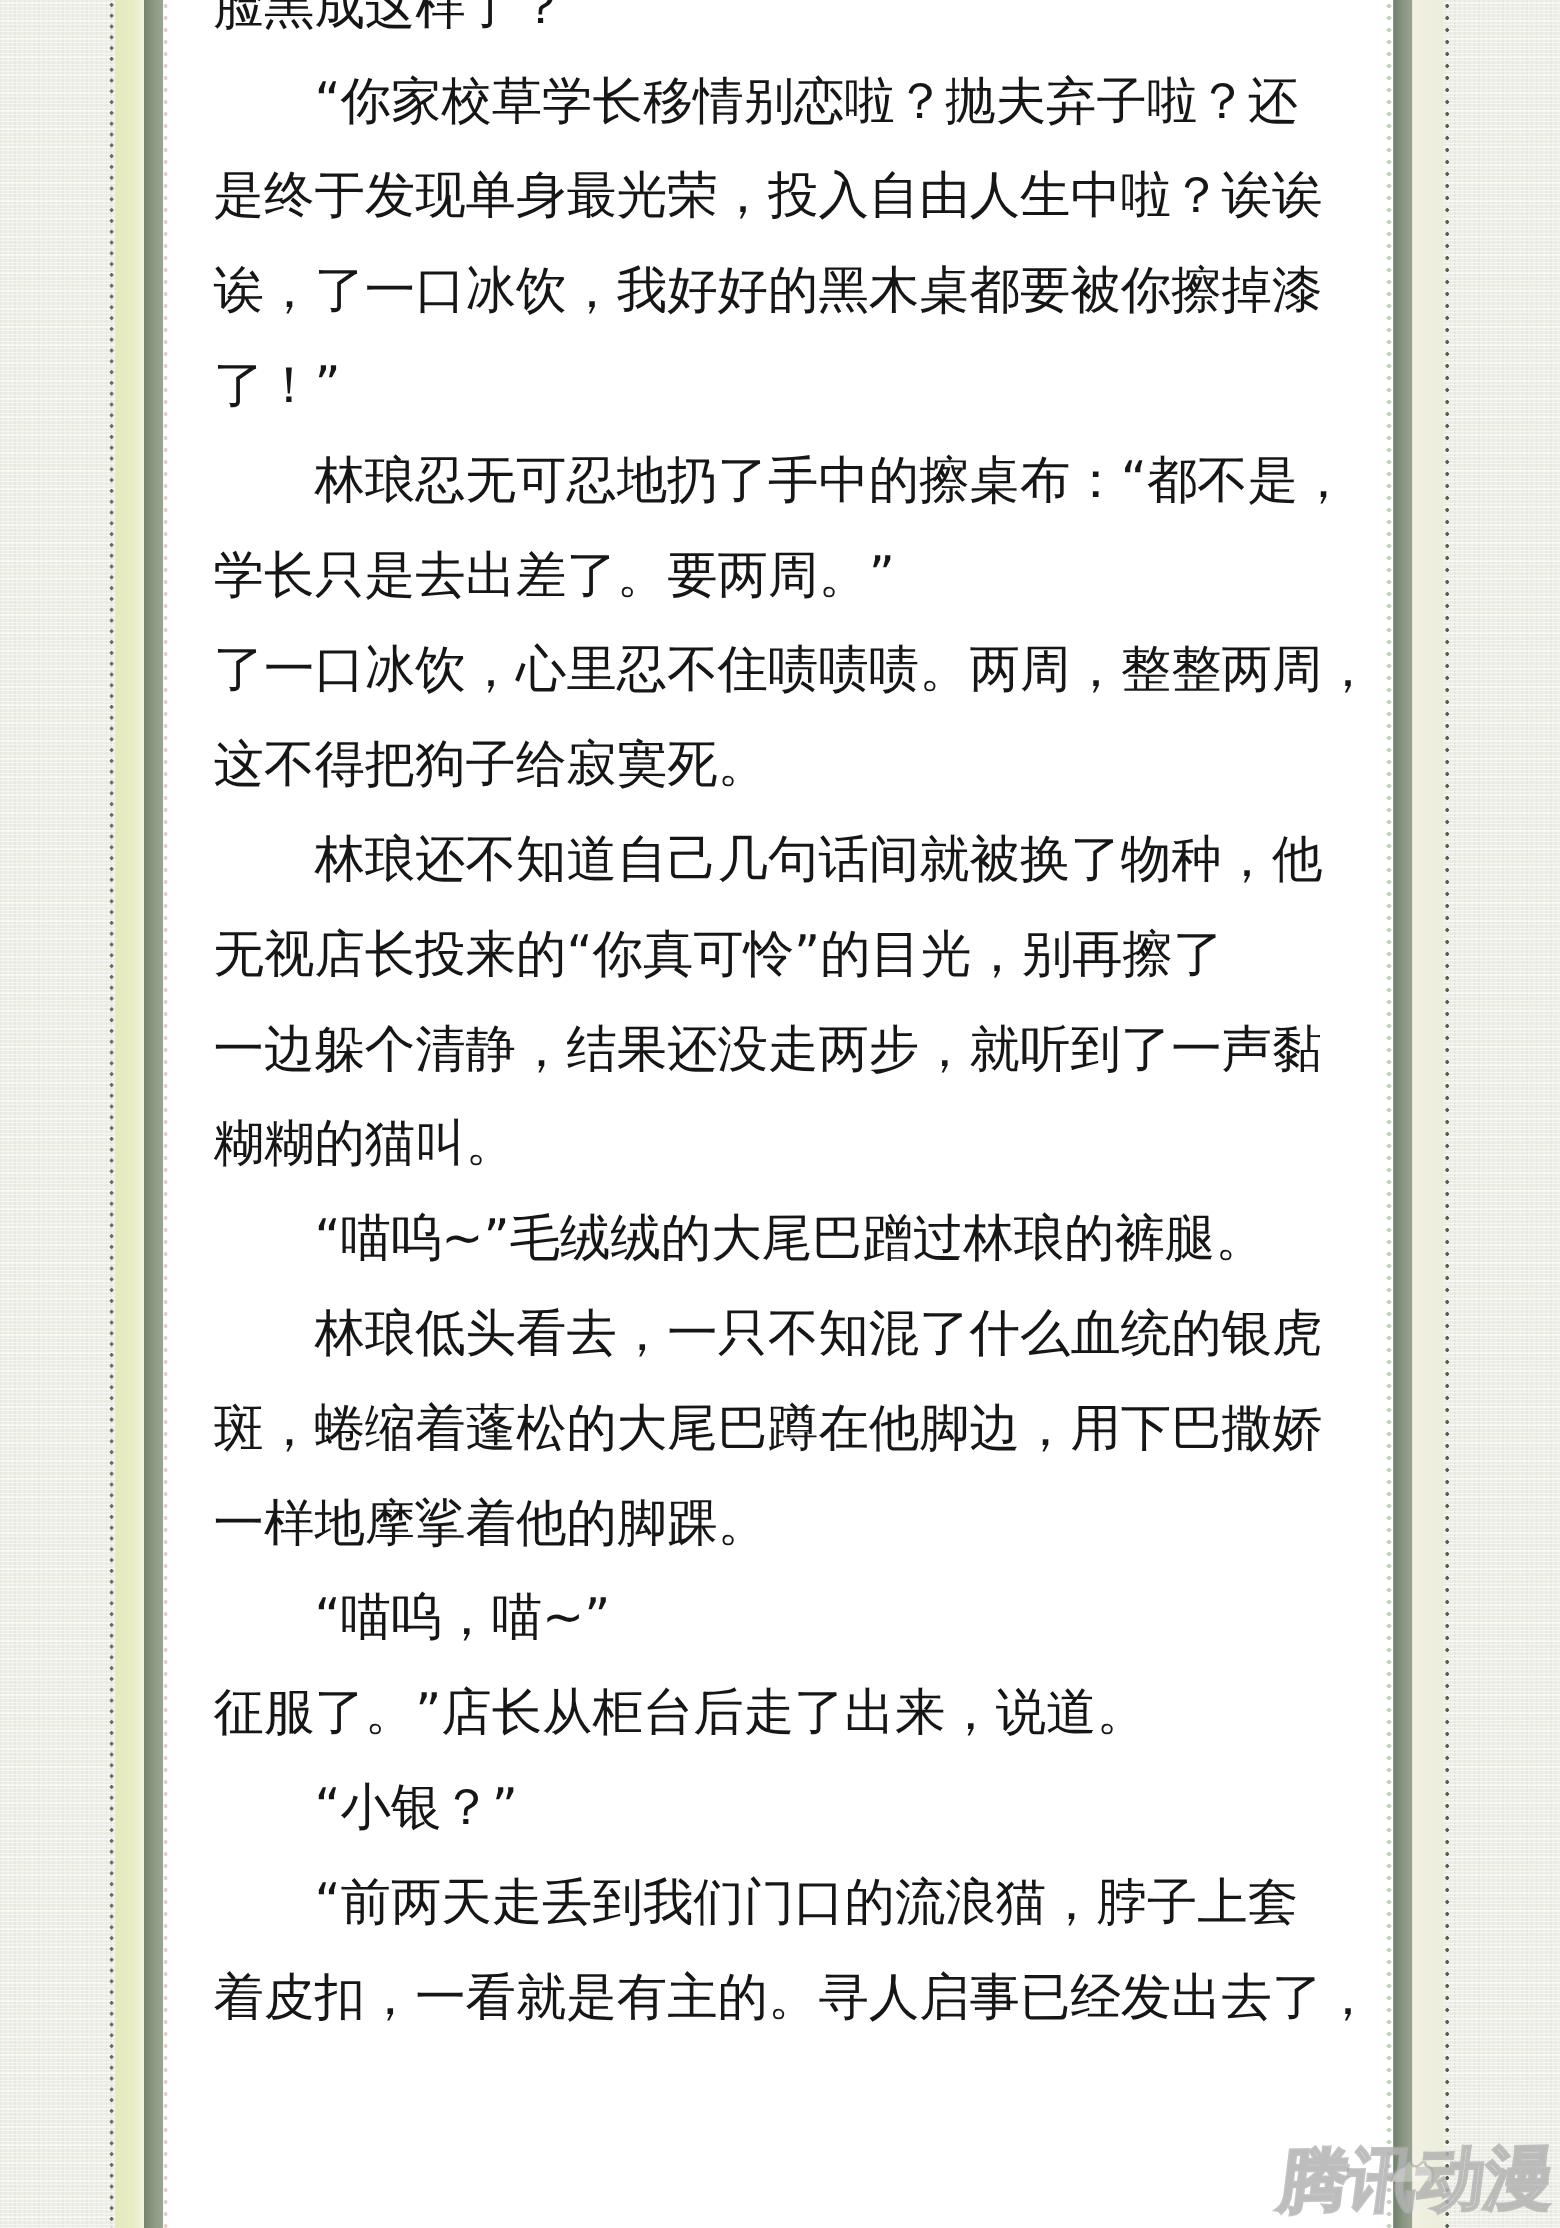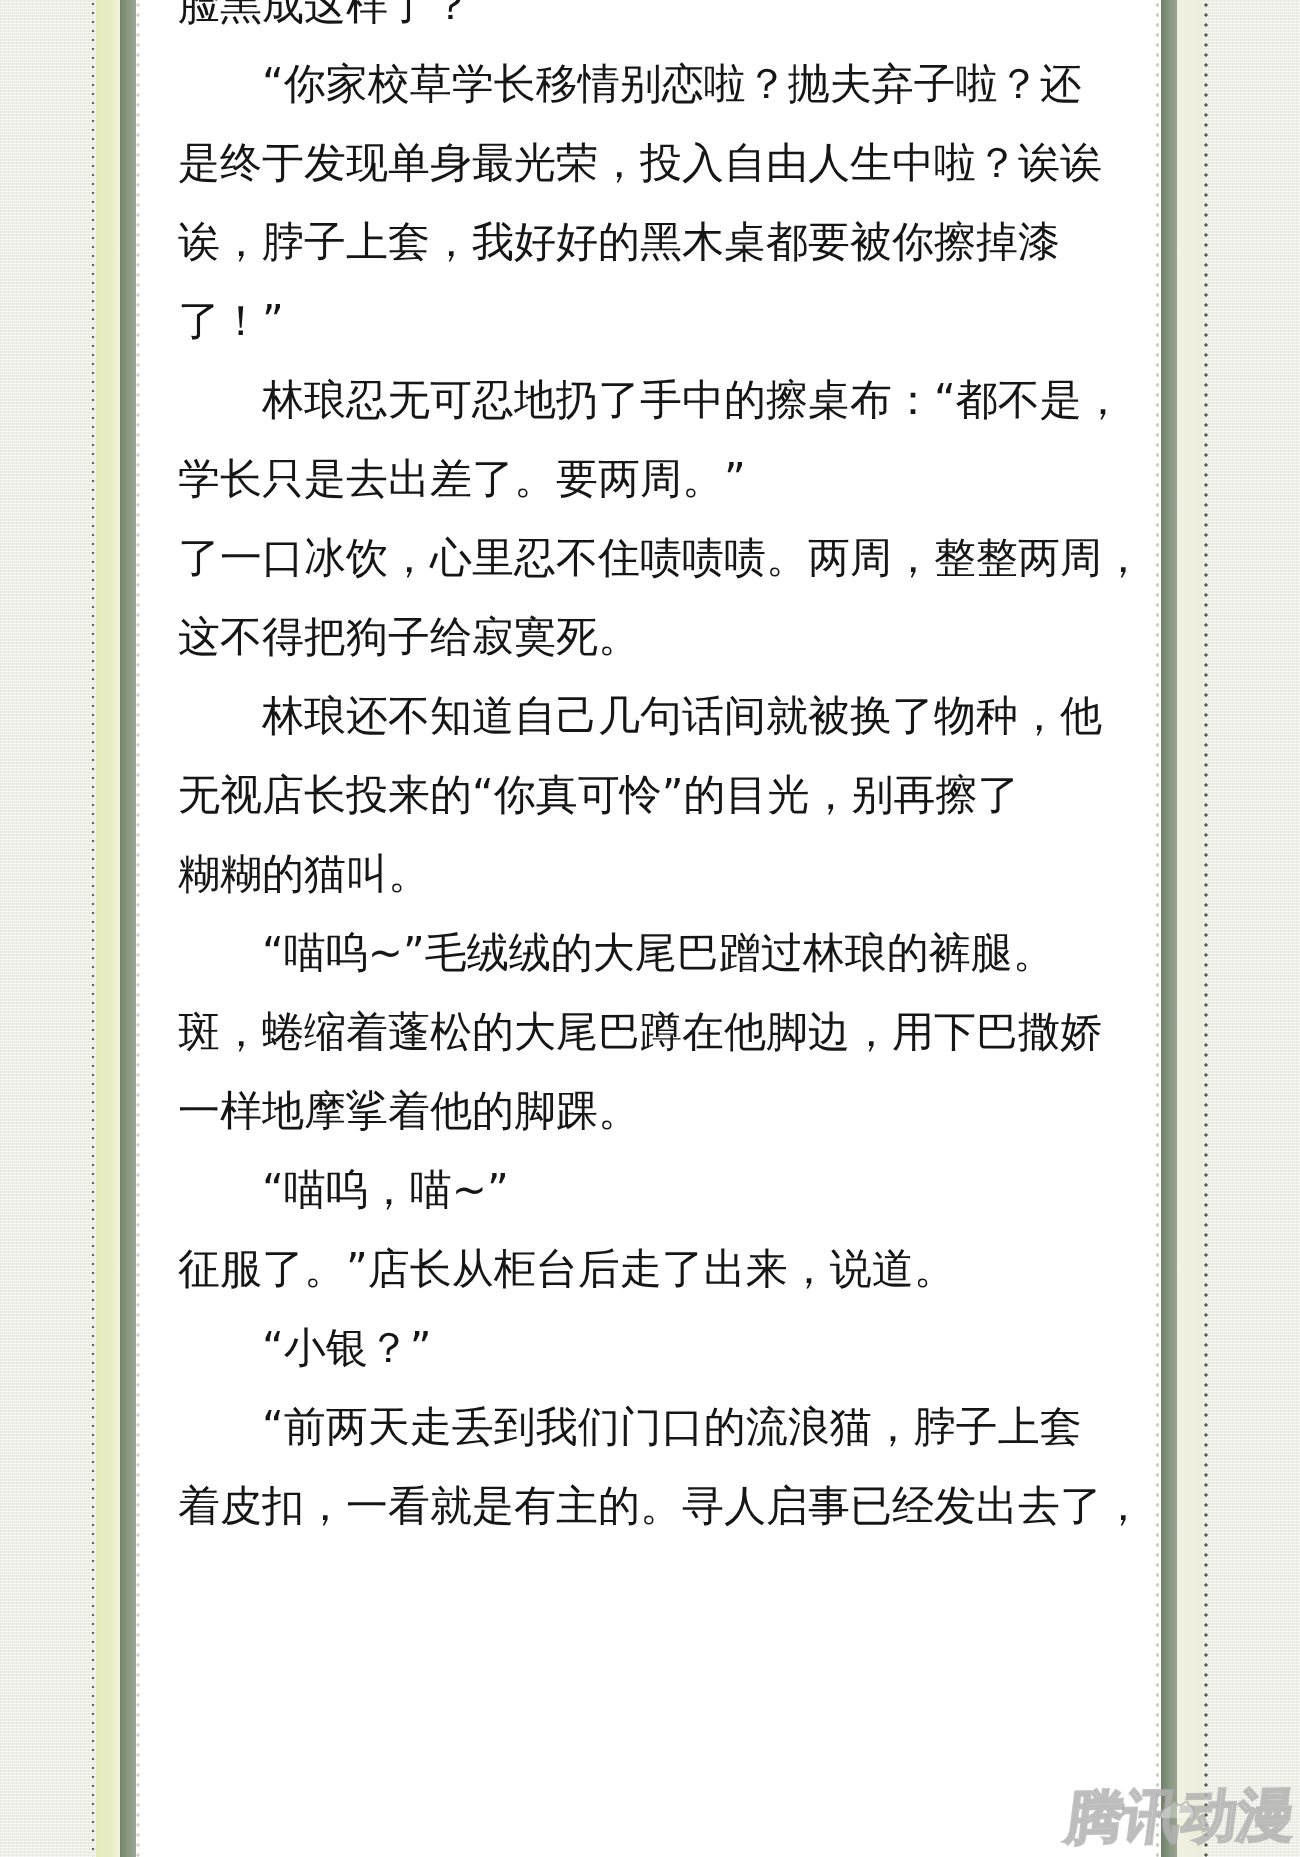--- a/index.html
+++ b/index.html
@@ -89,30 +89,32 @@
 <div class="vstrip" id="innerdots-left"></div>
 <div class="vstrip" id="innerdots-right"></div>
 <div class="vstrip" id="bar-right"></div>
 <div class="vstrip" id="strip-right"></div>
 <div class="vstrip" id="dots-right"></div>
 
 <div id="text-column">
     <div class="line">脸黑成这样了？</div>
     <div class="line indent">“你家校草学长移情别恋啦？抛夫弃子啦？还</div>
     <div class="line">是终于发现单身最光荣，投入自由人生中啦？诶诶</div>
-    <div class="line">诶，脖子上套，我好好的黑木桌都要被你擦掉漆</div>
+    <div class="line">诶，了一口冰饮，我好好的黑木桌都要被你擦掉漆</div>
     <div class="line">了！”</div>
     <div class="line indent">林琅忍无可忍地扔了手中的擦桌布：“都不是，</div>
     <div class="line">学长只是去出差了。要两周。”</div>
     <div class="line">了一口冰饮，心里忍不住啧啧啧。两周，整整两周，</div>
     <div class="line">这不得把狗子给寂寞死。</div>
     <div class="line indent">林琅还不知道自己几句话间就被换了物种，他</div>
     <div class="line">无视店长投来的“你真可怜”的目光，别再擦了</div>
+    <div class="line">一边躲个清静，结果还没走两步，就听到了一声黏</div>
     <div class="line">糊糊的猫叫。</div>
     <div class="line indent">“喵呜~”毛绒绒的大尾巴蹭过林琅的裤腿。</div>
+    <div class="line indent">林琅低头看去，一只不知混了什么血统的银虎</div>
     <div class="line">斑，蜷缩着蓬松的大尾巴蹲在他脚边，用下巴撒娇</div>
     <div class="line">一样地摩挲着他的脚踝。</div>
     <div class="line indent">“喵呜，喵~”</div>
     <div class="line">征服了。”店长从柜台后走了出来，说道。</div>
     <div class="line indent">“小银？”</div>
     <div class="line indent">“前两天走丢到我们门口的流浪猫，脖子上套</div>
     <div class="line">着皮扣，一看就是有主的。寻人启事已经发出去了，</div>
   </div>
 
 <div id="watermark">

